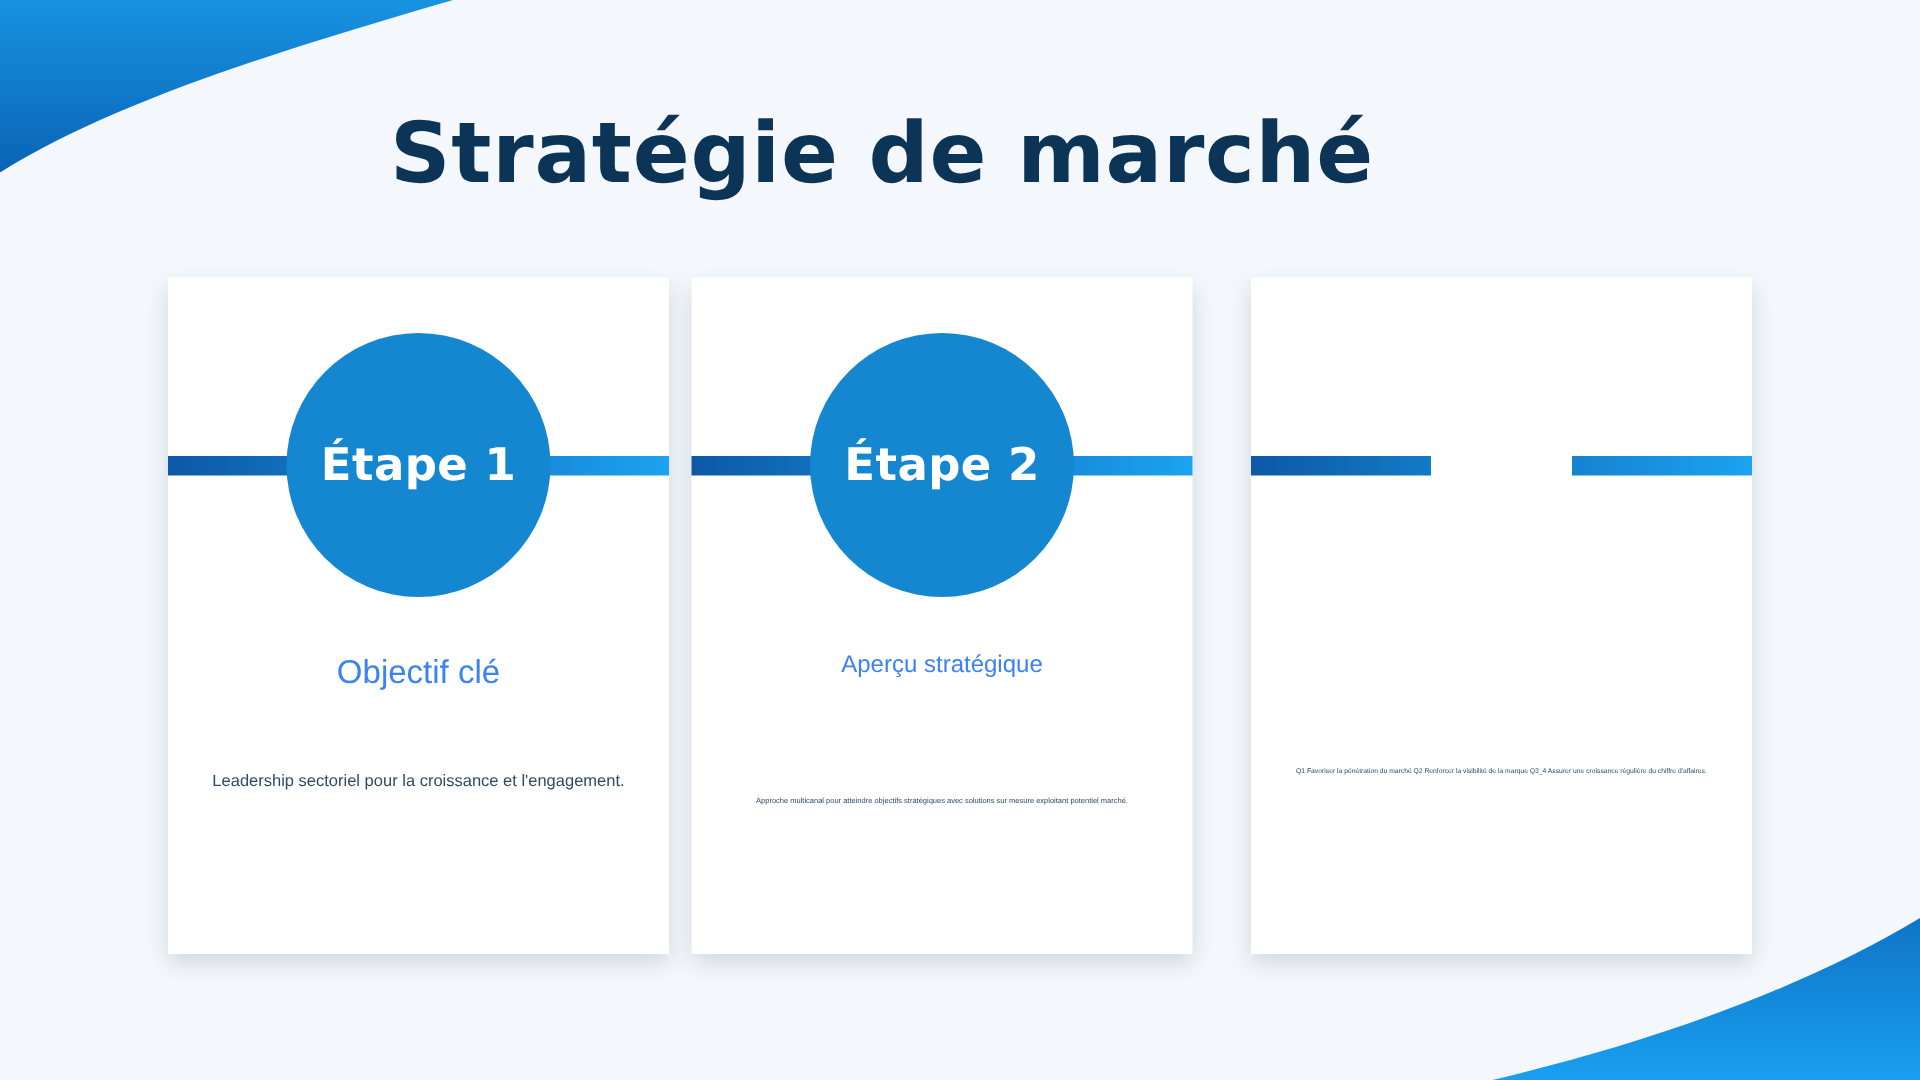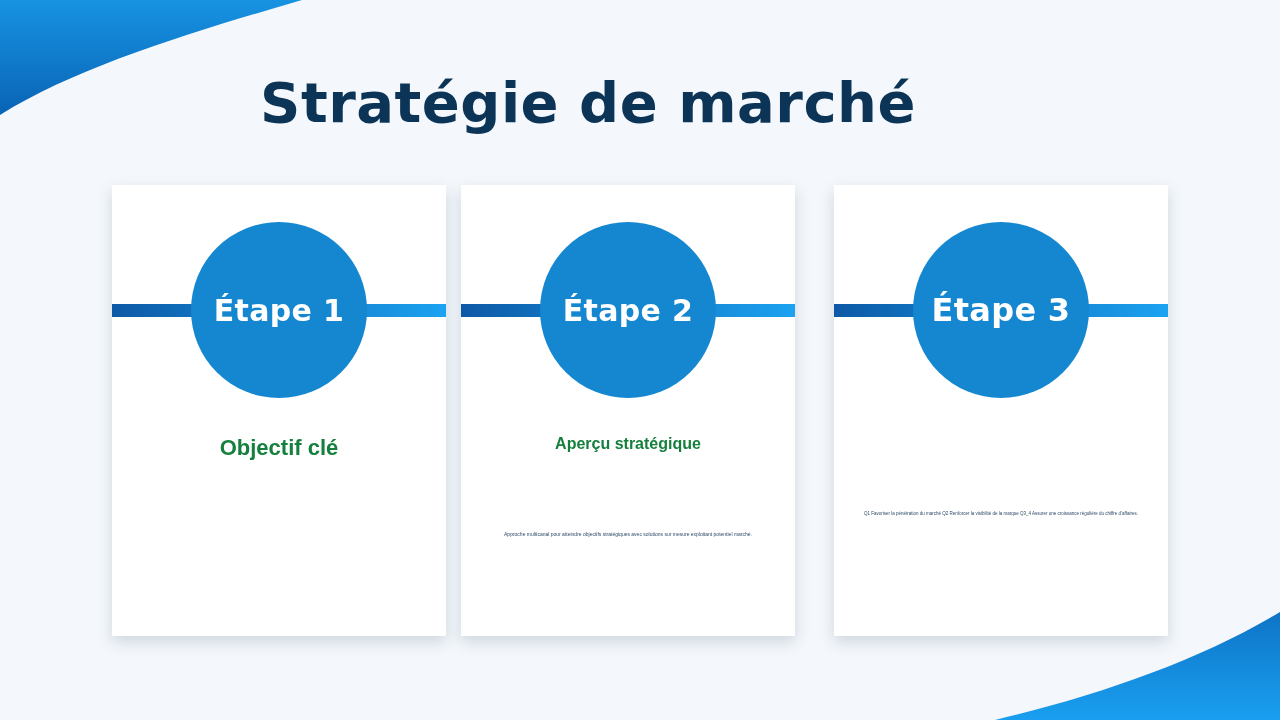--- a/index.html
+++ b/index.html
@@ -5,21 +5,21 @@
   html, body { margin:0; padding:0; }
   body { width:1280px; height:720px; position:relative; overflow:hidden; background:#f4f8fc; font-family:"Liberation Sans", sans-serif; }
   .deco { position:absolute; left:0; top:0; width:1280px; height:720px; pointer-events:none; }
   .title { position:absolute; left:0; top:70px; width:1176px; text-align:center; font-family:"DejaVu Sans", sans-serif; font-weight:bold; font-size:56px; color:#0c3457; letter-spacing:0.5px; margin:0; }
   .card { position:absolute; top:185px; width:334px; height:451px; background:#ffffff; box-shadow:0 6px 14px rgba(40,60,90,0.18); }
   .bar { position:absolute; top:119px; height:13px; }
   .bar.left { left:0; width:120px; background:linear-gradient(90deg,#0d58a6,#127bc6); }
   .bar.right { right:0; width:120px; background:linear-gradient(90deg,#1682d0,#1ba3f1); }
   .circle { position:absolute; left:79px; top:37px; width:176px; height:176px; border-radius:50%; background:#1587d1; display:flex; align-items:center; justify-content:center; }
   .circle span { color:#ffffff; font-family:"DejaVu Sans", sans-serif; font-weight:bold; font-size:30px; letter-spacing:0.3px; }
-  .heading { position:absolute; left:0; width:100%; text-align:center; font-weight:bold; color:#15803d; }
+  .heading { position:absolute; left:0; width:100%; text-align:center; font-weight:normal; color:#3b82f6; }
   .desc { position:absolute; left:0; width:100%; text-align:center; color:#2d4a68; }
 </style>
 </head>
 <body>
 
 <svg class="deco" viewBox="0 0 1280 720" xmlns="http://www.w3.org/2000/svg">
   <defs>
     <linearGradient id="gTop" x1="0" y1="0" x2="0" y2="1">
       <stop offset="0" stop-color="#1793e2"></stop>
       <stop offset="1" stop-color="#0a63b5"></stop>
@@ -35,32 +35,30 @@
 
 <h1 class="title">Stratégie de marché</h1>
 
 <div class="card" style="left:112px;">
   <div class="bar left"></div>
   <div class="bar right"></div>
   <div class="circle">
     <span>Étape 1</span>
   </div>
   <div class="heading" style="top:250px; font-size:22px;">Objectif clé</div>
+  <div class="desc" style="top:330px; font-size:11px;">Leadership sectoriel pour la croissance et l'engagement.</div>
 </div>
 
 <div class="card" style="left:461px;">
   <div class="bar left"></div>
   <div class="bar right"></div>
   <div class="circle">
     <span>Étape 2</span>
   </div>
   <div class="heading" style="top:250px; font-size:16px;">Aperçu stratégique</div>
   <div class="desc" style="top:346px; font-size:5px;">Approche multicanal pour atteindre objectifs stratégiques avec solutions sur mesure exploitant potentiel marché.</div>
 </div>
 
 <div class="card" style="left:834px;">
   <div class="bar left"></div>
   <div class="bar right"></div>
-  <div class="circle">
-    <span style="font-size:32px;">Étape 3</span>
-  </div>
   <div class="desc" style="top:326px; font-size:4.5px;">Q1 Favoriser la pénétration du marché Q2 Renforcer la visibilité de la marque Q3_4 Assurer une croissance régulière du chiffre d'affaires.</div>
 </div>
 
 </body></html>

